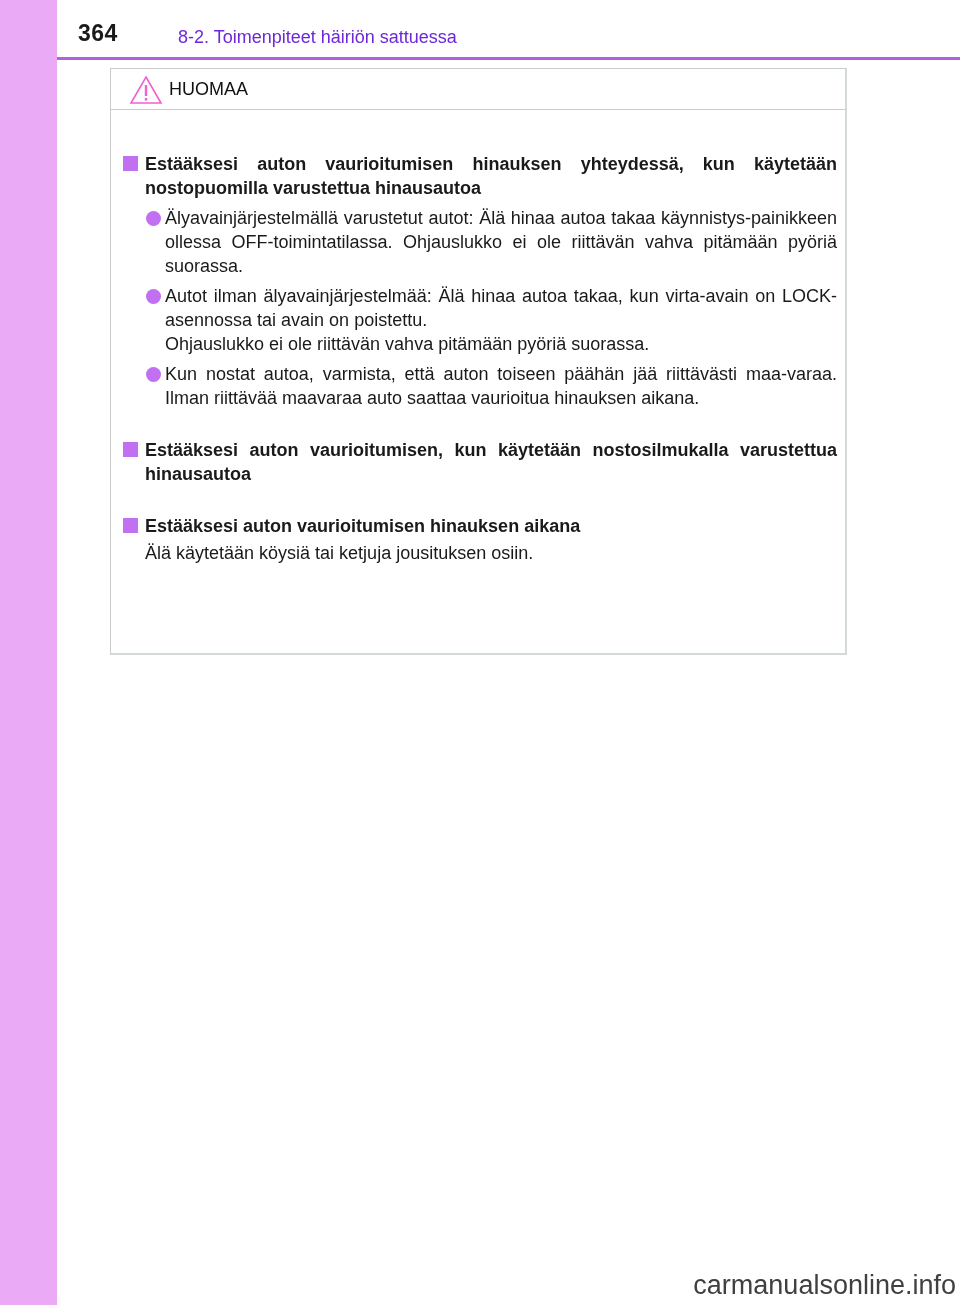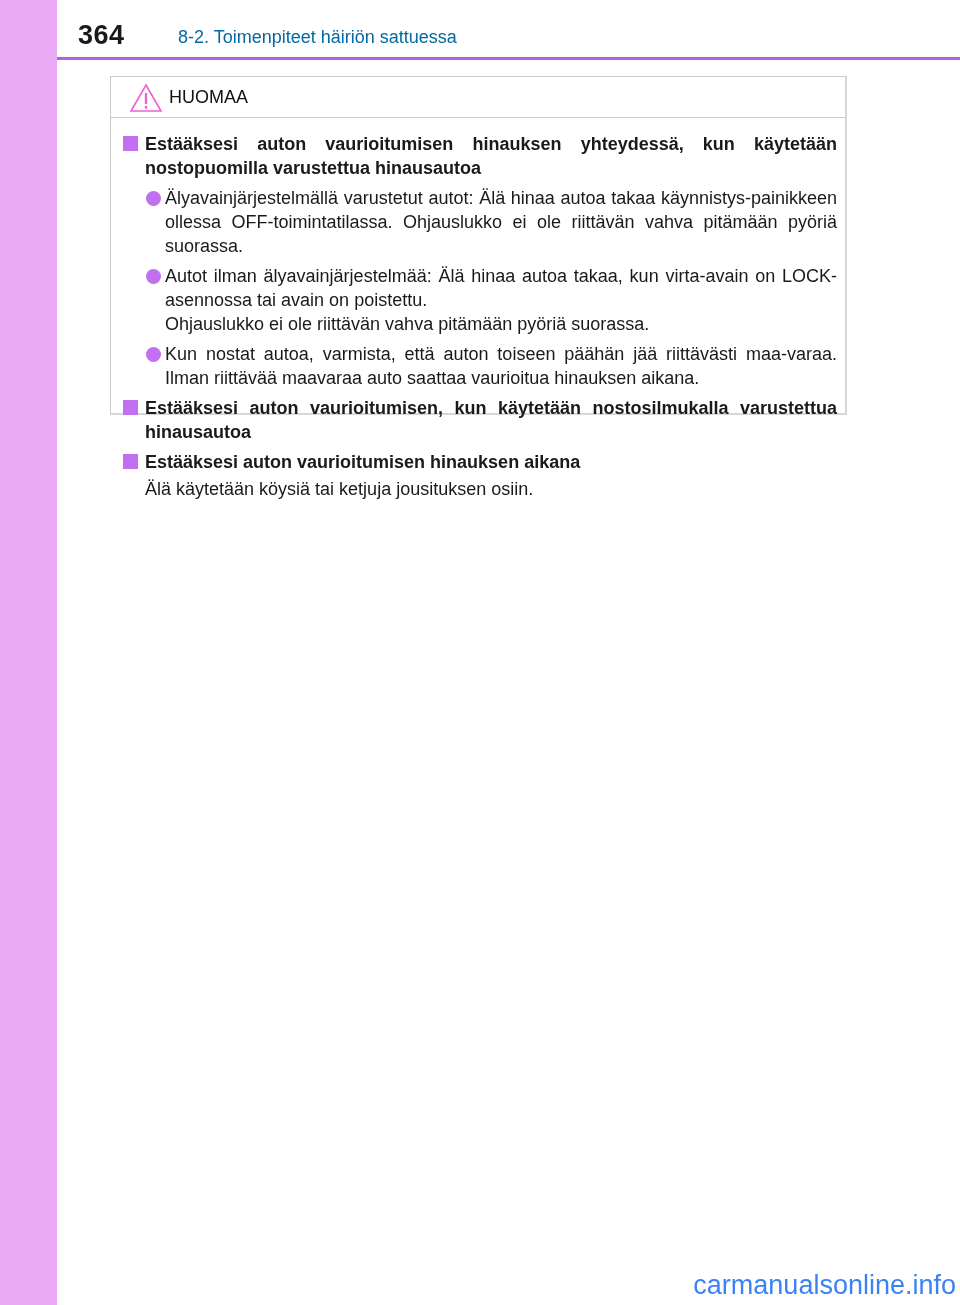--- a/index.html
+++ b/index.html
@@ -12,67 +12,67 @@
     .sidebar {
       position: absolute; left: 0; top: 0; width: 57px; height: 1305px;
       background: #eaaaf6;
     }
     .header-rule {
       position: absolute; left: 57px; top: 57px; width: 903px; height: 3px;
       background: #b060e0;
     }
     .page-number {
       position: absolute; left: 78px; top: 20px;
-      font-size: 27px; font-weight: bold; letter-spacing: 0.5px;
+      font-size: 23px; font-weight: bold; letter-spacing: 0.5px;
     }
     .section-title {
       position: absolute; left: 178px; top: 27px;
-      font-size: 18px; color: #0369a1;
+      font-size: 18px; color: #6d28d9;
     }
     .notice-box {
-      position: absolute; left: 110px; top: 76px; width: 737px; height: 339px;
+      position: absolute; left: 110px; top: 68px; width: 737px; height: 587px;
       border: 1px solid #c8cccc;
       border-right: 2px solid #d3d8d8;
       border-bottom: 2px solid #d3d8d8;
       box-sizing: border-box;
     }
     .notice-header {
       height: 40px; border-bottom: 1px solid #c8cccc;
       position: relative;
     }
     .warn-icon { position: absolute; left: 18px; top: 6px; width: 34px; height: 30px; }
     .notice-title {
       position: absolute; left: 58px; top: 10px;
       font-size: 18px; color: #111;
     }
     .notice-body { padding: 14px 8px 0 10px; }
     .heading {
       position: relative; padding-left: 24px;
       font-weight: bold; font-size: 18px; line-height: 24px;
-      text-align: justify; margin-bottom: 6px;
+      text-align: justify; margin-bottom: 6px; margin-top: 28px;
     }
     .heading .sq {
       position: absolute; left: 2px; top: 4px; width: 15px; height: 15px;
       background: #c070f0;
     }
     .bullet {
       position: relative; padding-left: 44px;
       font-size: 18px; line-height: 24px; text-align: justify;
       margin-bottom: 6px;
     }
     .bullet .dot {
       position: absolute; left: 25px; top: 5px; width: 15px; height: 15px;
       border-radius: 50%; background: #c070f0;
     }
     .plain {
       padding-left: 24px; font-size: 18px; line-height: 24px; margin-bottom: 8px;
     }
     .watermark {
       position: absolute; right: 4px; bottom: 4px;
-      font-size: 27px; color: #3b82f6;
+      font-size: 27px; color: #404040;
     }
   </style>
 </head>
 <body>
 
 <div class="sidebar"></div>
 <div class="page-number">364</div>
 <div class="section-title">8-2. Toimenpiteet häiriön sattuessa</div>
 <div class="header-rule"></div>
 

